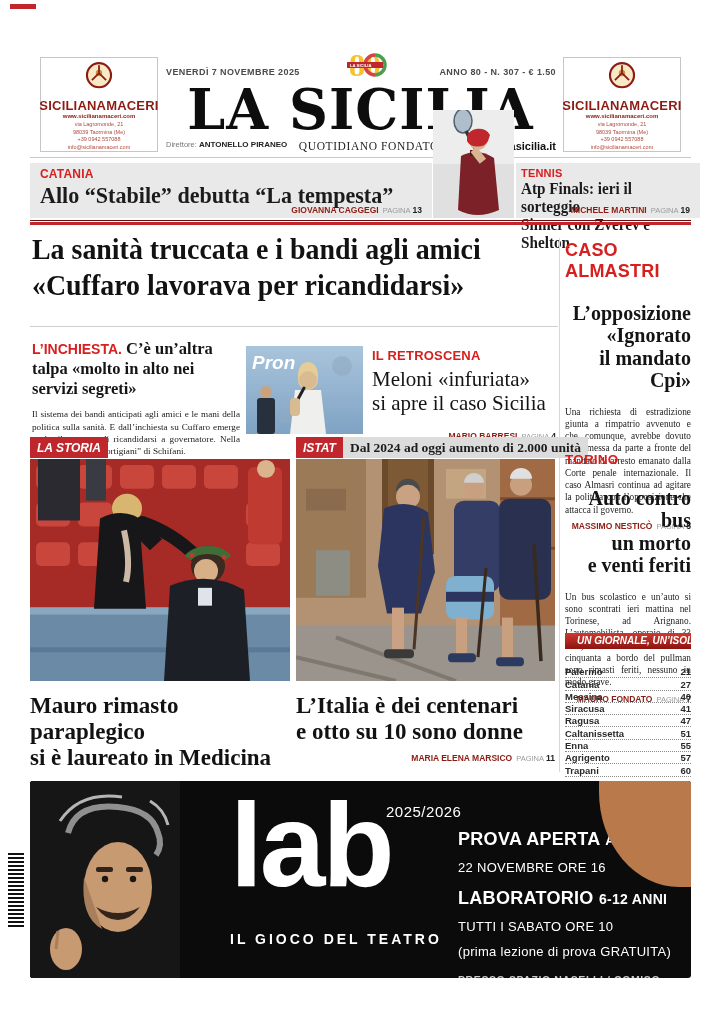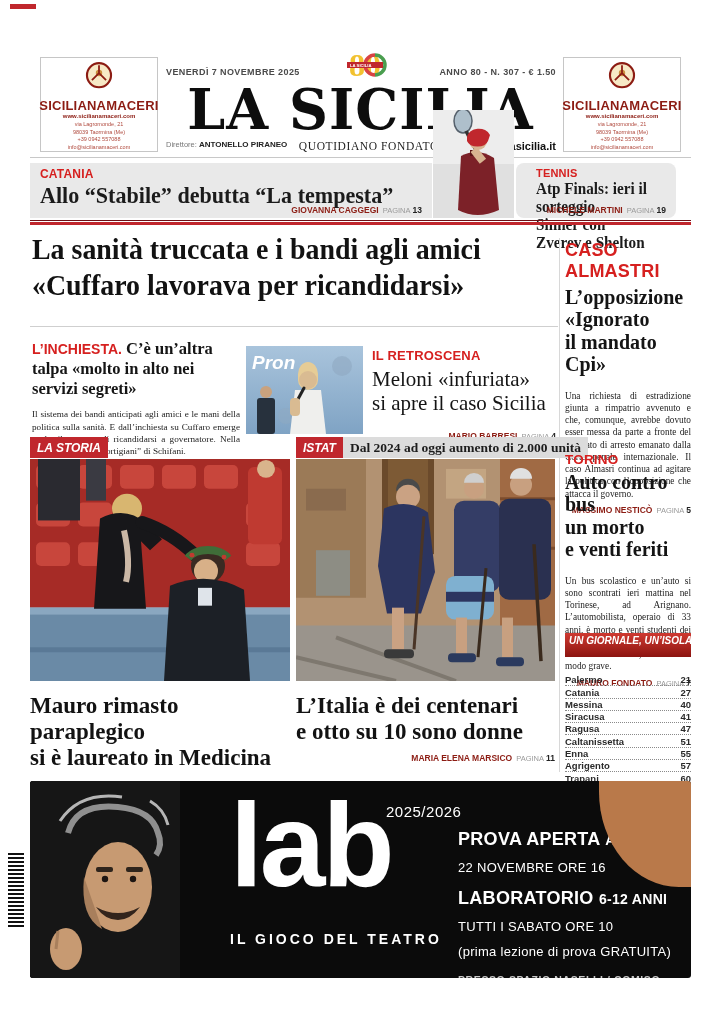--- a/index.html
+++ b/index.html
@@ -33,21 +33,21 @@
     position:absolute; left:166px; top:140px; width:390px; display:flex; justify-content:space-between; align-items:flex-start;
   }
   .sub-director { font-size:7.5px; color:#777; }
   .sub-director b { color:#222; font-size:8px; }
   .sub-founded { font-family:"Liberation Serif", serif; font-size:11.5px; color:#222; letter-spacing:.6px; }
   .sub-site { font-size:11px; font-weight:bold; color:#111; }
   .hr1 { position:absolute; left:30px; width:661px; top:157px; border-top:1px solid #c8c8c8; }
   
   .strip-panel { position:absolute; top:163px; height:55px; background:#e9e9e9; padding:4px 10px; }
   .strip-left { left:30px; width:402px; }
-  .strip-right { left:516px; width:160px; padding:4px 20px;border-radius:8px; }
+  .strip-right { left:516px; width:184px; padding:4px 5px; }
   .kicker { font-size:12px; font-weight:bold; color:#d6201f; letter-spacing:.2px; }
   .kicker.small { font-size:11px; }
   .strip-hed {
     font-family:"Liberation Serif", serif; font-weight:bold; color:#1b1b1b;
     font-size:24px; line-height:1; margin-top:2px; display:inline-block;
     transform:scaleX(.92); transform-origin:0 50%; white-space:nowrap;
   }
   .strip-hed2 {
     font-family:"Liberation Serif", serif; font-weight:bold; color:#1b1b1b;
     font-size:16px; line-height:1.12; margin-top:1px; white-space:pre-line;
@@ -65,21 +65,21 @@
   .main-hed {
     position:absolute; left:32px; top:231px; width:540px;
     font-family:"Liberation Serif", serif; font-weight:bold; font-size:30px; line-height:1.2;
     color:#121212; white-space:pre-line; transform:scaleX(.93); transform-origin:0 0;
   }
   .hr2 { position:absolute; left:30px; width:528px; top:326px; border-top:1px solid #cfcfcf; }
   .vdiv { position:absolute; left:559px; top:238px; height:534px; border-left:1px solid #d8d8d8; }
   .side-block { position:absolute; left:565px; width:126px; }
   .side-hed {
     font-family:"Liberation Serif", serif; font-weight:bold; font-size:20px; line-height:1.12;
-    color:#141414; white-space:pre-line; margin-top:4px;
+    color:#141414; white-space:pre-line; margin-top:20px;text-align:right;
   }
   .body-text {
     font-family:"Liberation Serif", serif; font-size:9.3px; line-height:1.32; color:#222;
     text-align:justify; hyphens:auto; margin-top:14px;
   }
   .side-block .byline { margin-top:5px; }
   
   .inchiesta { position:absolute; left:32px; top:339px; width:208px; }
   .inch-hed { font-family:"Liberation Serif", serif; font-weight:bold; font-size:16.5px; line-height:1.22; color:#151515; }
   .inch-kicker { font-family:"Liberation Sans", sans-serif; font-size:14px; font-weight:bold; color:#d6201f; }
@@ -100,21 +100,21 @@
   .feat-tag { background:#c0272d; color:#fff; font-weight:bold; font-style:italic; font-size:12px; padding:0 7px; display:flex; align-items:center; }
   .feat-strip { background:#dcdcdc; color:#1d1d1d; font-family:"Liberation Serif", serif; font-weight:bold; font-size:13.5px; flex:1; display:flex; align-items:center; padding:0 7px; white-space:nowrap; }
   .feat-photo { width:100%; height:222px; margin-top:1px; }
   .feat-hed {
     font-family:"Liberation Serif", serif; font-weight:bold; font-size:23px; line-height:1.13;
     color:#121212; white-space:pre-line; margin-top:8px;
   }
   .feat .byline { margin-top:8px; }
   
   .index { position:absolute; left:565px; top:633px; width:126px; }
-  .idx-head { background:linear-gradient(#cf3a31,#8c1410); color:#fff; font-weight:bold; font-style:italic; font-size:10px; height:24px; line-height:16px; padding:0 4px; white-space:nowrap; }
+  .idx-head { background:linear-gradient(#cf3a31,#8c1410); color:#fff; font-weight:bold; font-style:italic; font-size:10px; height:16px; line-height:16px; padding:0 12px; white-space:nowrap; }
   .idx-rows { margin-top:17px; }
   .idx-row { display:flex; justify-content:space-between; align-items:flex-end; height:12.3px; border-bottom:1px dotted #8a8a8a; font-size:9.5px; font-weight:bold; color:#2a2a2a; }
   
   .theater { position:absolute; left:30px; top:781px; width:661px; height:197px; background:#0b0b0b; border-radius:3px; overflow:hidden; color:#fff; }
   .th-man { position:absolute; left:0; top:0; width:190px; height:197px; }
   .th-lab { position:absolute; left:200px; top:0px; font-size:118px; font-weight:bold; letter-spacing:-3px; line-height:1.1; }
   .th-season { position:absolute; left:356px; top:22px; font-size:15px; letter-spacing:.5px; }
   .th-tag { position:absolute; left:200px; top:150px; font-size:14px; font-weight:bold; letter-spacing:3px; }
   .th-right { position:absolute; left:428px; top:48px; width:215px; }
   .th-line-big { font-size:18px; font-weight:bold; letter-spacing:.3px; }

